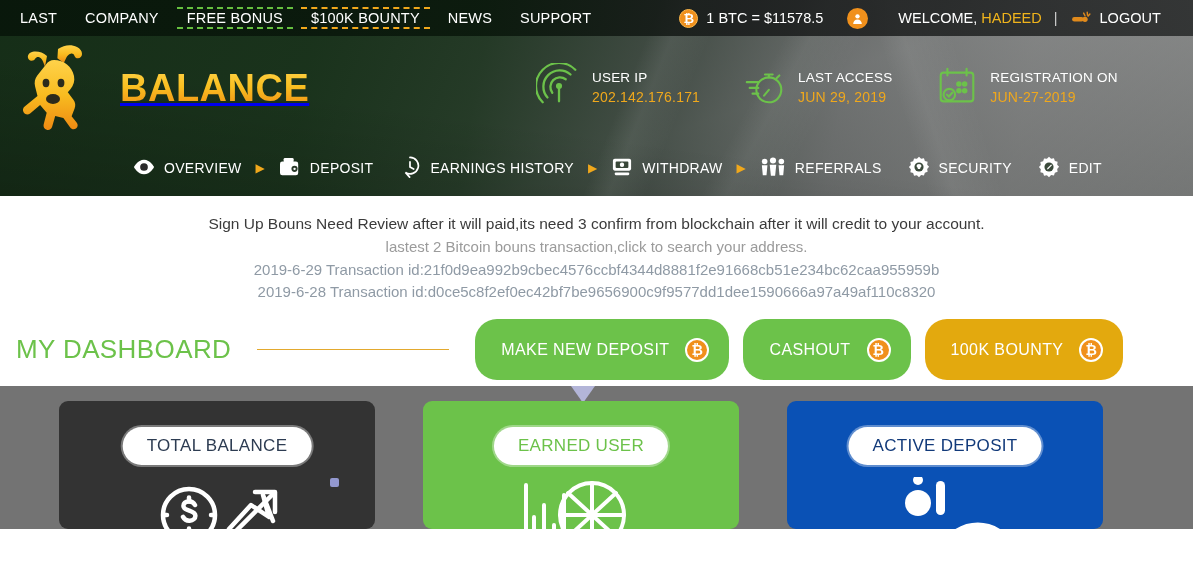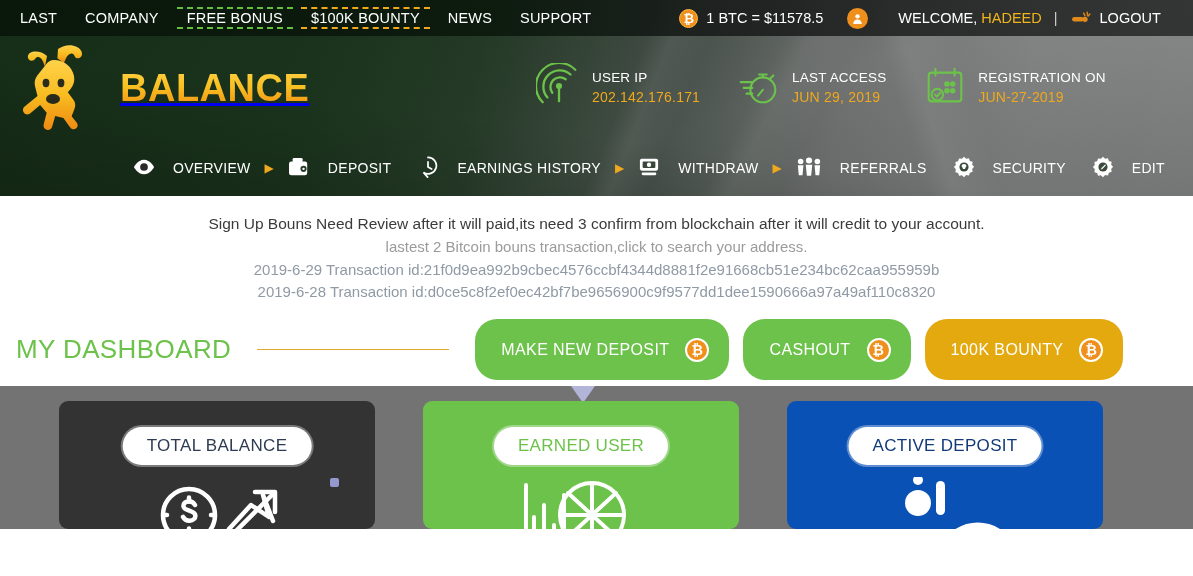--- a/index.html
+++ b/index.html
@@ -120,21 +120,21 @@
     font-size: 38px;
     font-weight: bold;
     letter-spacing: .5px;
     background: linear-gradient(180deg, #ffd24a 0%, #f9c021 45%, #f08c14 100%);
     -webkit-background-clip: text;
     background-clip: text;
     color: transparent;
     margin-left: 6px;
   }
 
-  .infos { display: flex; align-items: center; gap: 0; margin-left: 196px; }
+  .infos { display: flex; align-items: center; gap: 6px; margin-left: 196px; }
   .info {
     display: flex; align-items: center; gap: 10px;
     margin-right: 36px;
   }
   .info:last-child { margin-right: 0; }
   .info .ico { flex: none; display: block; }
   .info .lbl {
     color: #ffffff; font-size: 13.5px; letter-spacing: .2px;
     line-height: 1.35;
   }
@@ -144,21 +144,21 @@
   }
 
   
   .mainnav {
     position: relative; z-index: 3;
     height: 56px;
     display: flex; align-items: center;
     padding-left: 133px;
   }
   .navitem {
-    display: flex; align-items: center; gap: 18px;
+    display: flex; align-items: center; gap: 9px;
     color: #ffffff;
     font-size: 14px;
     letter-spacing: .3px;
     text-decoration: none;
     white-space: nowrap;
   }
   .navitem .nico { flex: none; display: block; }
   .navsep {
     color: #f0a81c;
     font-size: 12px;

